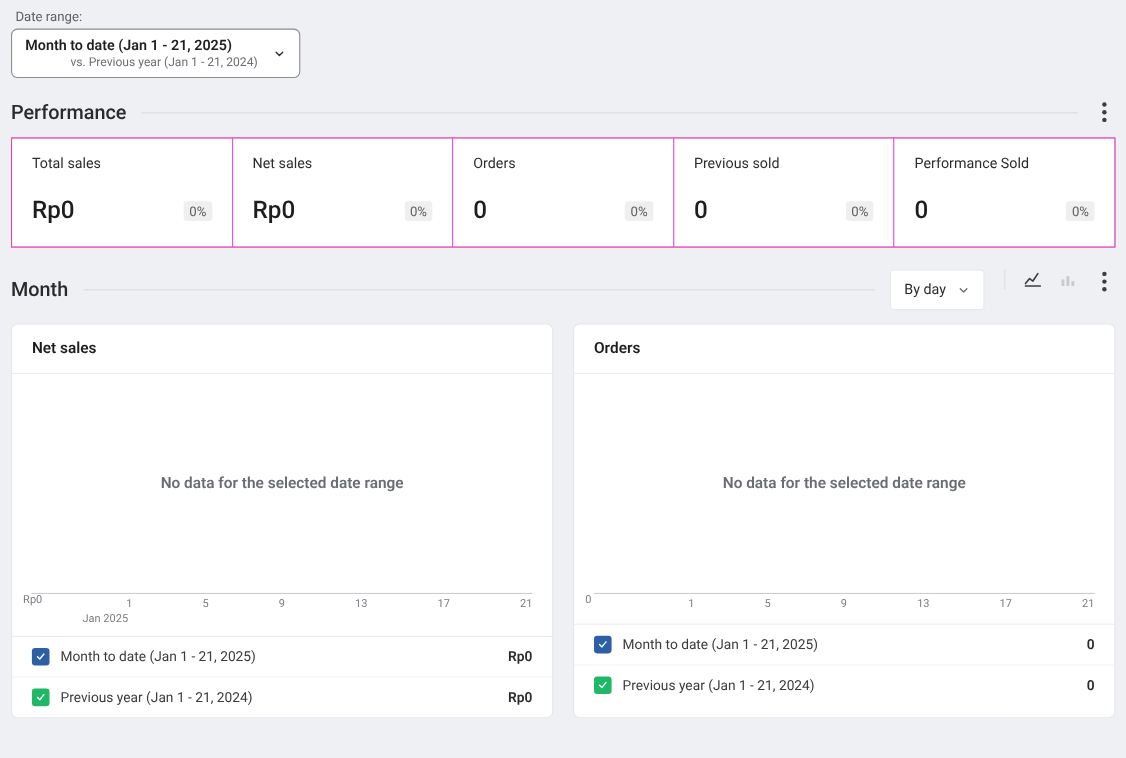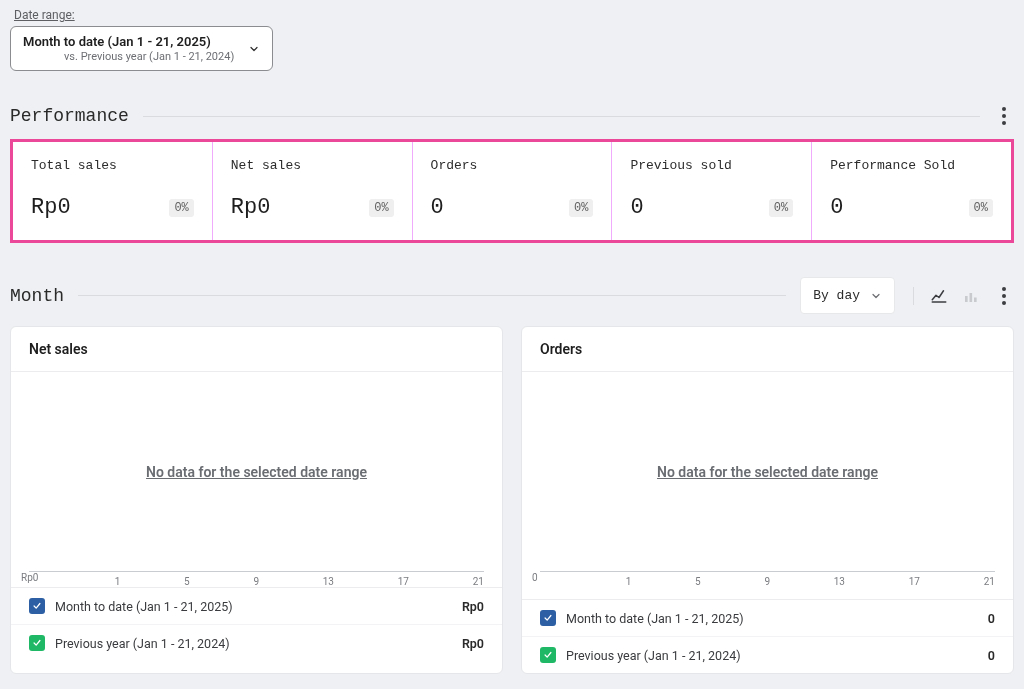--- a/index.html
+++ b/index.html
@@ -5,46 +5,46 @@
   * { box-sizing: border-box; margin: 0; padding: 0; }
   body {
     font-family: -apple-system, BlinkMacSystemFont, "Segoe UI", Roboto, Helvetica, Arial, sans-serif;
     background: #eef0f3;
     color: #1e1e1e;
     font-size: 13px;
   }
   .page { padding: 8px 10px 20px 10px; }
 
   
-  .date-range-label { color: #5d5f63; font-size: 12px; padding: 0 0 4px 4px; text-decoration: underline; }
+  .date-range-label { color: #5d5f63; font-size: 12px; padding: 0 0 4px 4px; }
   .date-range-picker {
     display: inline-flex; align-items: center; gap: 14px;
     background: #fff; border: 1px solid #8a8c8f; border-radius: 6px;
     padding: 7px 12px; cursor: pointer; min-width: 238px;
     justify-content: space-between;
   }
   .date-range-picker .main { font-weight: 600; font-size: 13px; color: #1e1e1e; }
   .date-range-picker .sub { font-size: 11px; color: #6c6e73; margin-top: 1px; margin-left: 41px; }
 
   
   .section-head {
     display: flex; align-items: center; gap: 14px;
-    margin-top: 34px; margin-bottom: 12px; font-family: Liberation Mono, monospace;
+    margin-top: 20px; margin-bottom: 12px;
   }
   .section-head h2 { font-size: 18px; font-weight: 500; color: #2a2a2a; white-space: nowrap; }
   .section-head .rule { flex: 1; height: 1px; background: #d9dbdf; }
-  .section-head .controls { display: flex; align-items: center; gap: 14px; }
+  .section-head .controls { display: flex; align-items: flex-start; gap: 14px; }
   .ellipsis {
     width: 20px; display: flex; flex-direction: column; align-items: center; gap: 3px;
     cursor: pointer; padding: 2px;
   }
   .ellipsis span { width: 4px; height: 4px; background: #3c3d40; border-radius: 50%; }
 
   
-  .metrics { display: grid; grid-template-columns: repeat(5, 1fr); gap: 1px; background: #f0abfc; border: 3px solid #ec4899; font-family: Liberation Mono, monospace; }
+  .metrics { display: grid; grid-template-columns: repeat(5, 1fr); gap: 1px; background: #d946ef; border: 1px solid #ec4899; }
   .metric { background: #fff; padding: 16px 18px 20px 18px; }
   .metric .label { font-size: 13px; color: #2c2c2c; }
   .metric .row2 { display: flex; align-items: center; justify-content: space-between; margin-top: 22px; }
   .metric .value { font-size: 22px; font-weight: 500; color: #1e1e1e; }
   .metric .delta {
     background: #efefef; color: #616161; font-size: 12px;
     padding: 2px 5px; border-radius: 3px;
   }
 
   
@@ -54,21 +54,21 @@
     font-size: 13px; color: #2c2c2c; cursor: pointer;
   }
   .chart-type-icons { display: flex; align-items: center; gap: 14px; border-left: 1px solid #d9dbdf; padding-left: 16px; margin-left: 4px; }
 
   .charts-grid { display: grid; grid-template-columns: 1fr 1fr; gap: 18px; }
   .chart-card { background: #fff; border: 1px solid #e5e6e9; border-radius: 6px; overflow: hidden; }
   .chart-card .card-head { padding: 14px 18px; border-bottom: 1px solid #ececee; font-weight: 600; font-size: 14px; color: #1e1e1e; }
   .chart-body { position: relative; height: 200px; }
   .chart-body .empty-msg {
     position: absolute; inset: 0; display: flex; align-items: center; justify-content: center;
-    color: #6a6d72; font-weight: 600; font-size: 14px; text-decoration: underline;
+    color: #6a6d72; font-weight: 600; font-size: 14px;
   }
   .axis-line { position: absolute; left: 18px; right: 18px; bottom: 0; border-top: 1px solid #c9ccd1; }
   .ticks { display: flex; justify-content: space-between; padding: 4px 18px 0 18px; font-size: 10px; color: #7a7c80; }
   .ticks .zero { width: 22px; }
   .yzero { position: absolute; left: 10px; bottom: -11px; font-size: 10px; color: #7a7c80; }
   .xcaption { font-size: 10px; color: #7a7c80; padding: 2px 0 10px 0; margin-left: 64px; }
 
   .legend { border-top: 1px solid #ececee; }
   .legend-row {
     display: flex; align-items: center; gap: 10px;
@@ -189,20 +189,21 @@
         </div>
         <div class="ticks">
           <span class="zero"></span>
           <span>1</span>
           <span>5</span>
           <span>9</span>
           <span>13</span>
           <span>17</span>
           <span>21</span>
         </div>
+        <div class="xcaption">Jan 2025</div>
         <div class="legend">
           <div class="legend-row">
             <span class="chk" style="background: rgb(45, 95, 164);">
               <svg width="10" height="10" viewBox="0 0 24 24">
                 <path d="M5 12l5 5 9-11" fill="none" stroke="#fff" stroke-width="3" stroke-linecap="round" stroke-linejoin="round"></path>
               </svg>
             </span>
             <span>Month to date (Jan 1 - 21, 2025)</span>
             <span class="val">Rp0</span>
           </div>

